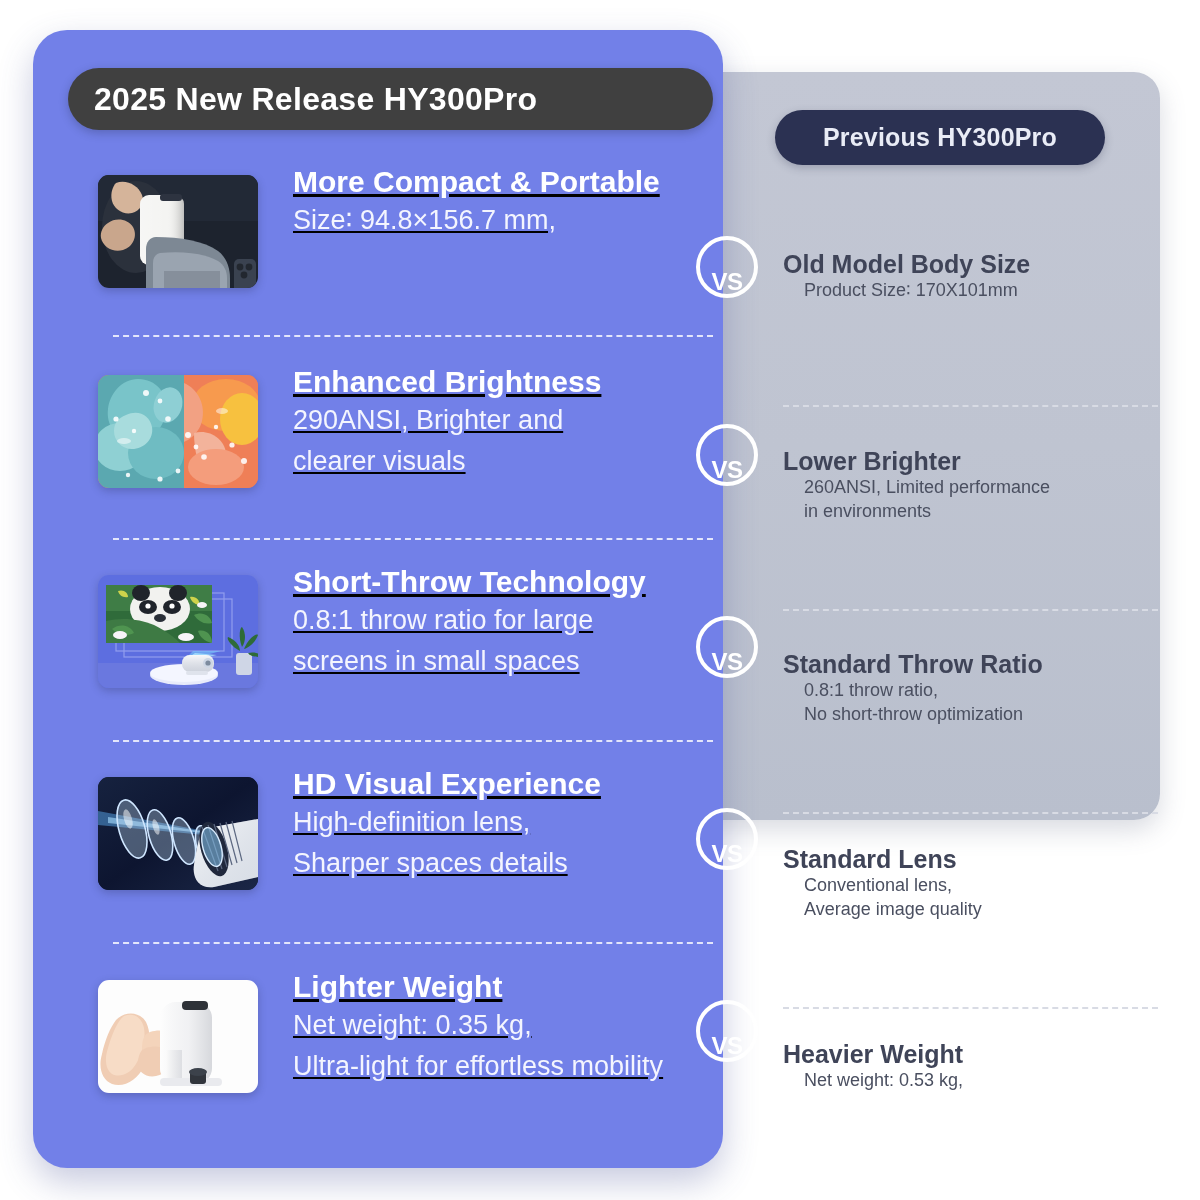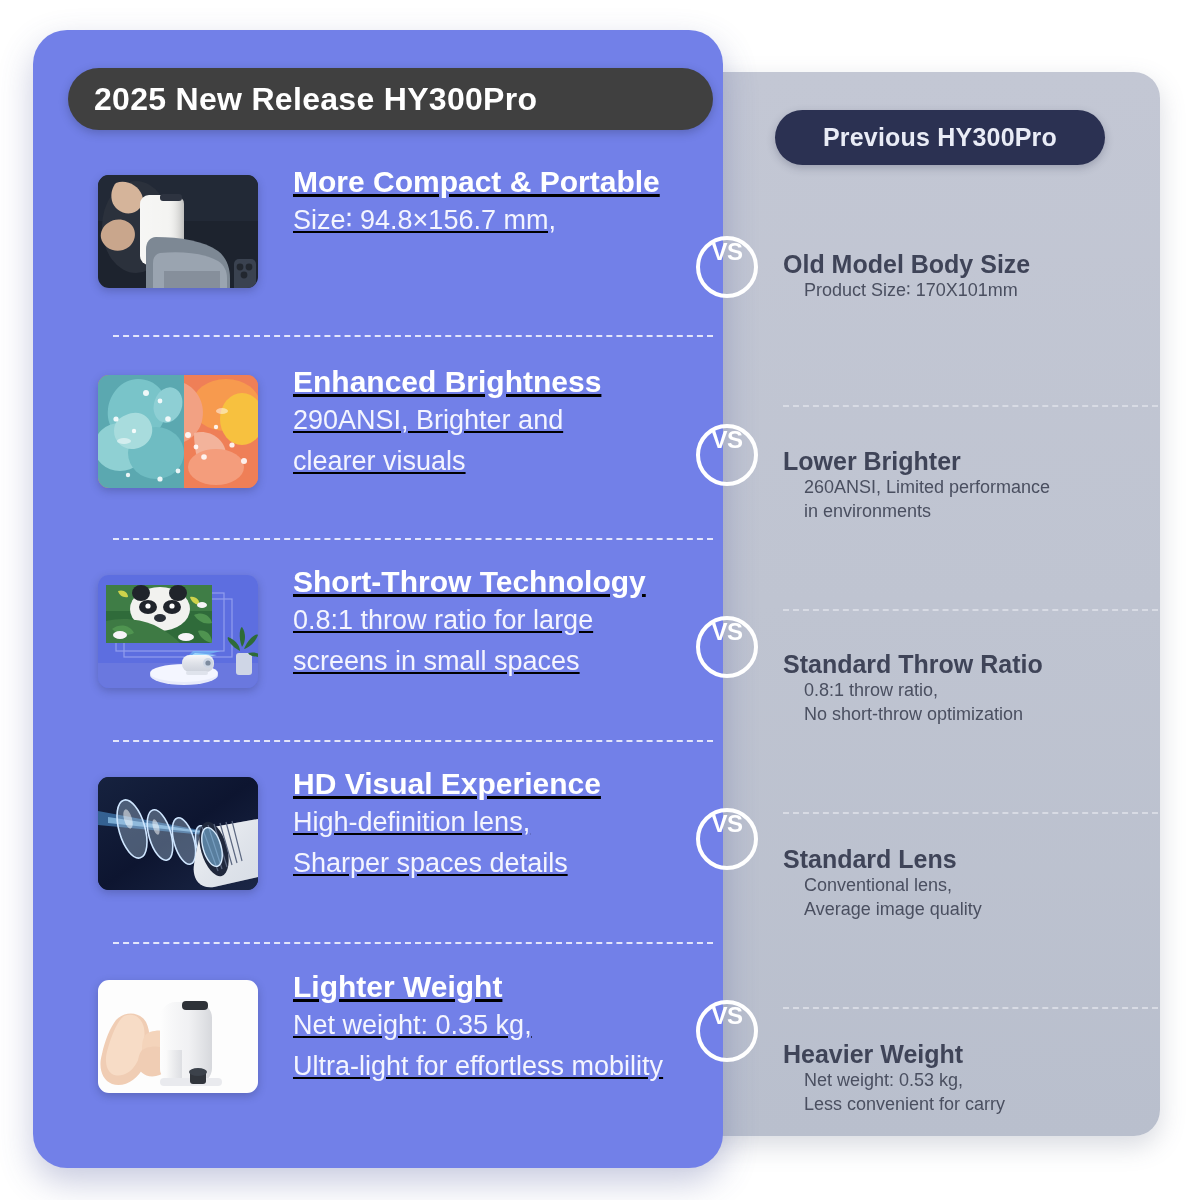--- a/index.html
+++ b/index.html
@@ -8,21 +8,21 @@
     background: #ffffff;
     font-family: "Liberation Sans", sans-serif;
     overflow: hidden;
   }
   #stage { position: relative; width: 1200px; height: 1200px; background: #fff; }
 
   
   .panel-old {
     position: absolute;
     left: 640px; top: 72px;
-    width: 520px; height: 1064px;
+    width: 520px; height: 748px;
     background: linear-gradient(180deg, #c3c7d4 0%, #bfc4d1 50%, #b9bfcd 100%);
     border-radius: 26px;
     box-shadow: 0 10px 26px rgba(80,90,120,0.22);
   }
 
   .old-pill {
     position: absolute;
     left: 135px; top: 38px;
     width: 330px; height: 55px;
     background: #2b3152;
@@ -104,21 +104,21 @@
     left: 80px; width: 600px; height: 0;
     border-top: 2px dashed #e3e6fb;
   }
 
   
   .vs {
     position: absolute;
     width: 62px; height: 62px;
     border: 4px solid #ffffff;
     border-radius: 50%;
-    display: flex; align-items: flex-start; justify-content: center;
+    display: flex; align-items: flex-end; justify-content: center;
     z-index: 40;
     background: transparent;
   }
   .vs-text {
     color: #ffffff; font-size: 24px; font-weight: bold;
     letter-spacing: -0.5px; line-height: 1;
   }
 </style>
 </head>
 <body>
@@ -153,21 +153,20 @@
     <div class="old-row" style="top:773px;">
       <div class="old-title">Standard Lens</div>
       <div class="old-line">Conventional lens,</div>
       <div class="old-line">Average image quality</div>
     </div>
     <div class="old-divider" style="top:935px;"></div>
 
     <div class="old-row" style="top:968px;">
       <div class="old-title">Heavier Weight</div>
       <div class="old-line">Net weight: 0.53 kg,</div>
-      <div class="old-line">Less convenient for carry</div>
     </div>
   </div>
 
   <div class="panel-new">
     <div class="new-pill">
       <span class="new-pill-text">2025 New Release HY300Pro</span>
     </div>
 
     <div class="new-row" style="top:140px;">
       <div class="thumb">

